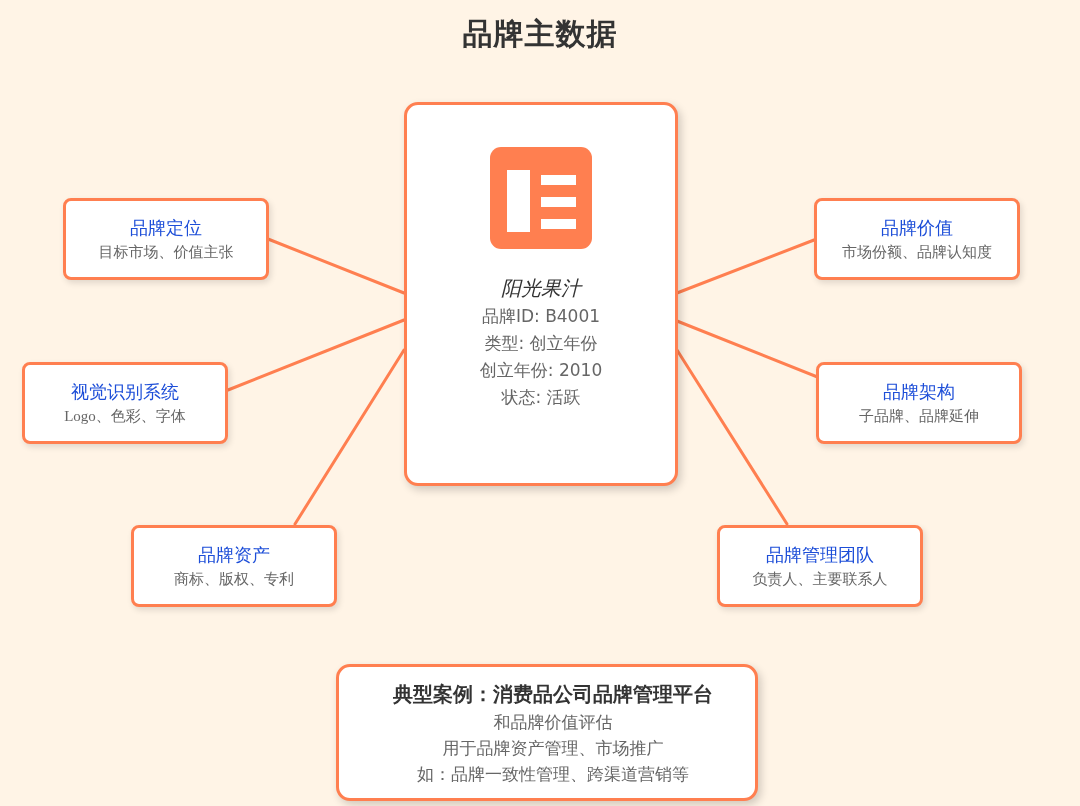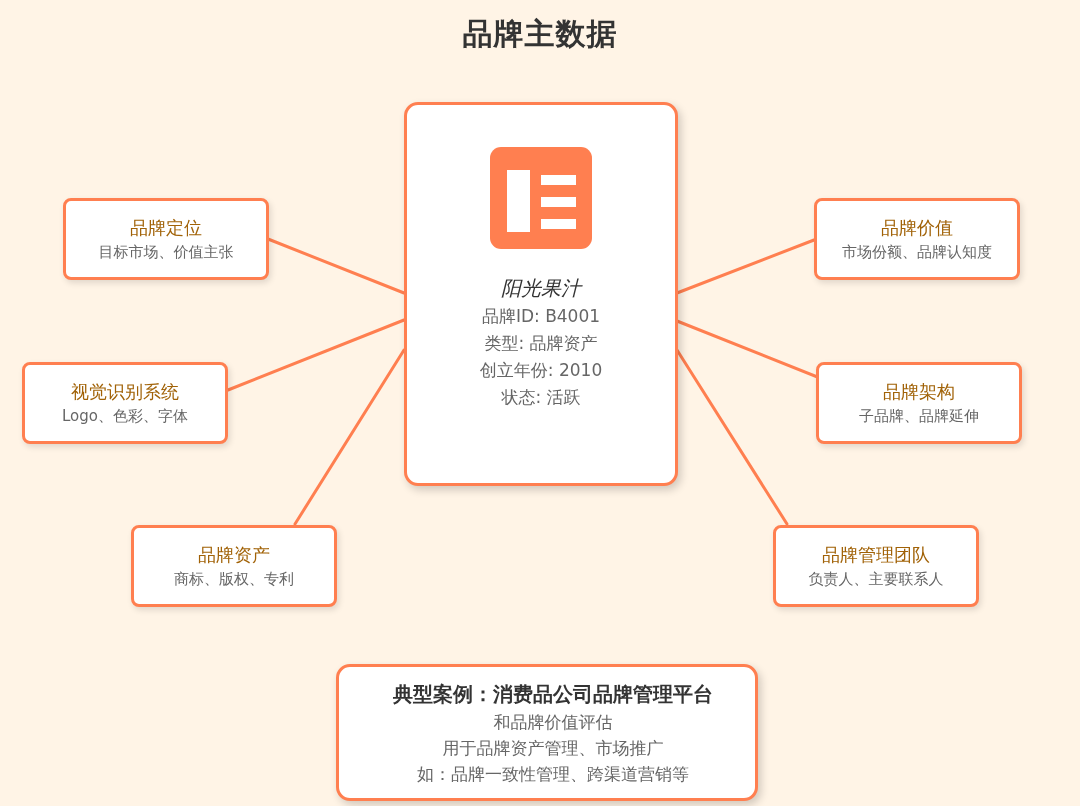--- a/index.html
+++ b/index.html
@@ -95,26 +95,27 @@
       border: 3px solid #FF7F50;
       border-radius: 8px;
       box-shadow: 2px 3px 6px rgba(0,0,0,0.12);
       text-align: center;
       box-sizing: content-box;
     }
     .node-title {
       margin-top: 14px;
       font-size: 18px;
       line-height: 26px;
-      color: #a16207;
+      color: #1d4ed8;
     }
     .node-sub {
       font-size: 15px;
       line-height: 22px;
       color: #666;
+      font-family: Liberation Serif, serif;
     }
     .case-card {
       position: absolute;
       left: 336px;
       top: 664px;
       width: 404px;
       height: 131px;
       background: #fff;
       border: 3px solid #FF7F50;
       border-radius: 14px;
@@ -155,21 +156,21 @@
 <div class="center-card">
   <div class="center-icon">
     <div class="bar"></div>
     <div class="line" style="top:28px"></div>
     <div class="line" style="top:50px"></div>
     <div class="line" style="top:72px"></div>
   </div>
   <div class="center-text">
     <div class="center-name">阳光果汁</div>
     <div class="center-detail">品牌ID: B4001</div>
-    <div class="center-detail">类型: 品牌资产</div>
+    <div class="center-detail">类型: 创立年份</div>
     <div class="center-detail">创立年份: 2010</div>
     <div class="center-detail">状态: 活跃</div>
   </div>
 </div>
 
 <div class="node" style="left:63px; top:198px;">
   <div class="node-title">品牌定位</div>
   <div class="node-sub">目标市场、价值主张</div>
 </div>
 
@@ -186,21 +187,21 @@
 <div class="node" style="left:814px; top:198px;">
   <div class="node-title">品牌价值</div>
   <div class="node-sub">市场份额、品牌认知度</div>
 </div>
 
 <div class="node" style="left:816px; top:362px;">
   <div class="node-title">品牌架构</div>
   <div class="node-sub">子品牌、品牌延伸</div>
 </div>
 
-<div class="node" style="left:773px; top:525px;text-align:center;">
+<div class="node" style="left:717px; top:525px;text-align:center;">
   <div class="node-title">品牌管理团队</div>
   <div class="node-sub">负责人、主要联系人</div>
 </div>
 
 <div class="case-card">
   <div class="case-title">典型案例：消费品公司品牌管理平台</div>
   <div class="case-line">和品牌价值评估</div>
   <div class="case-line">用于品牌资产管理、市场推广</div>
   <div class="case-line">如：品牌一致性管理、跨渠道营销等</div>
 </div>

